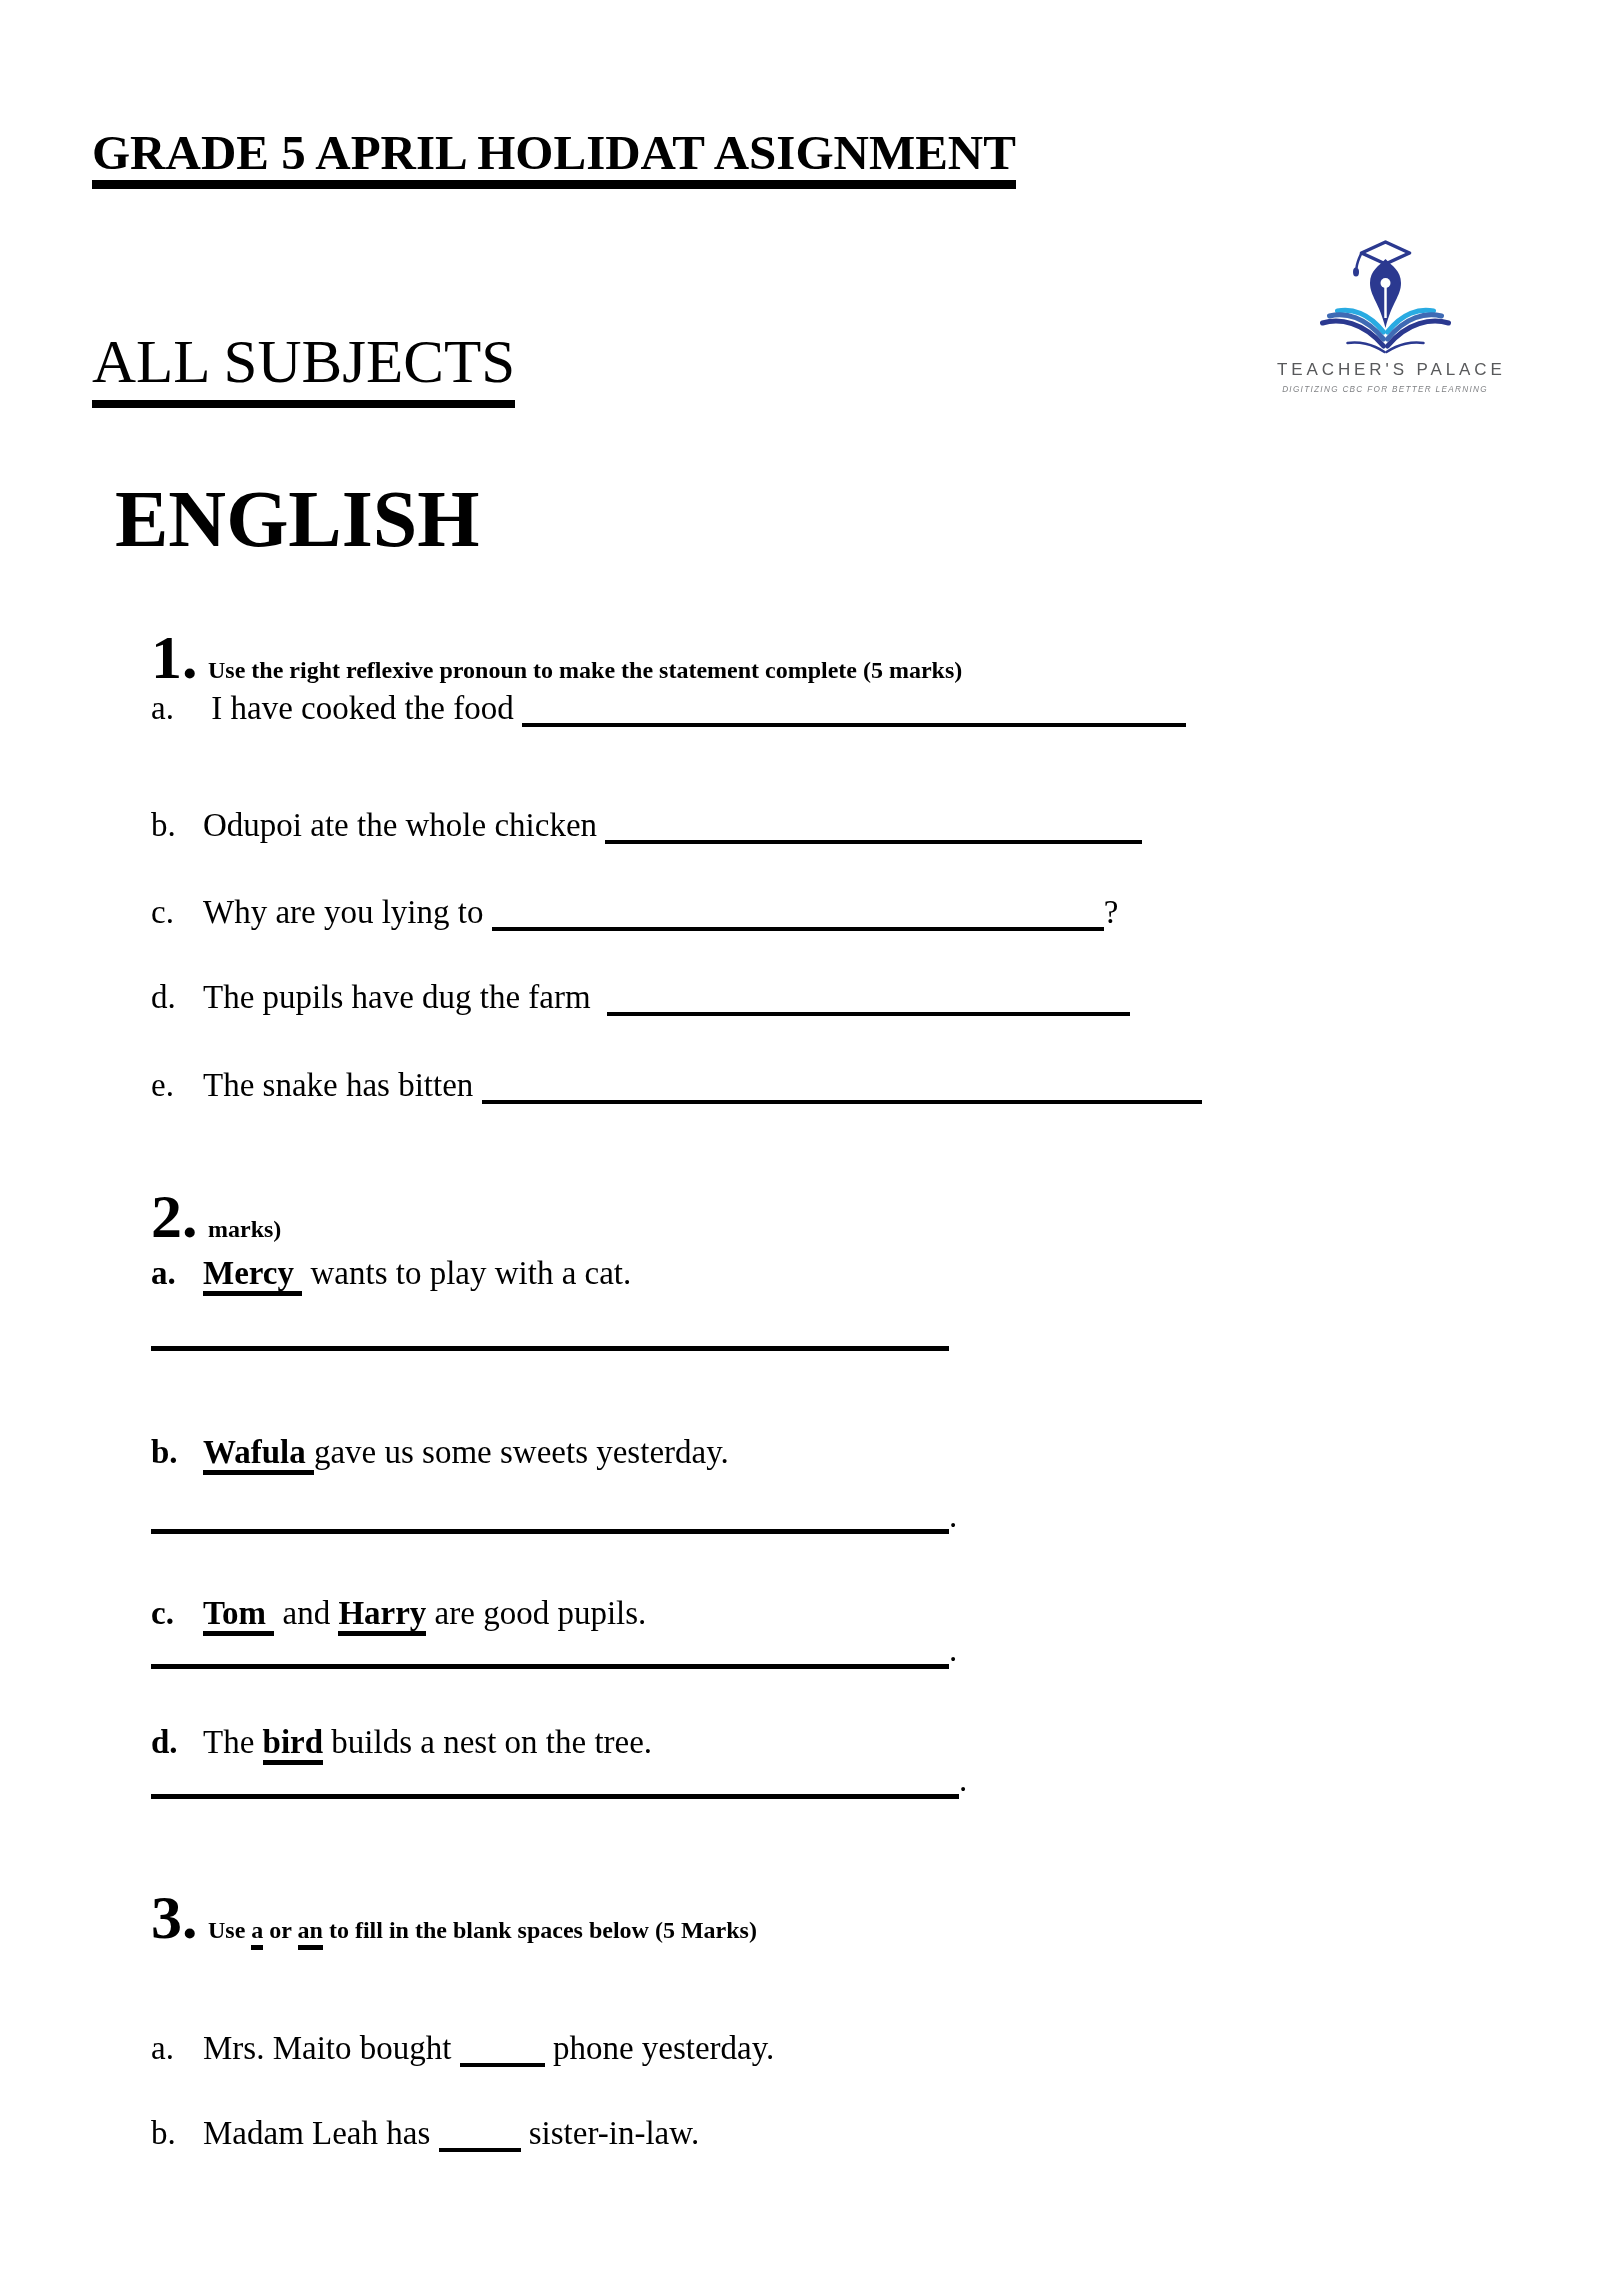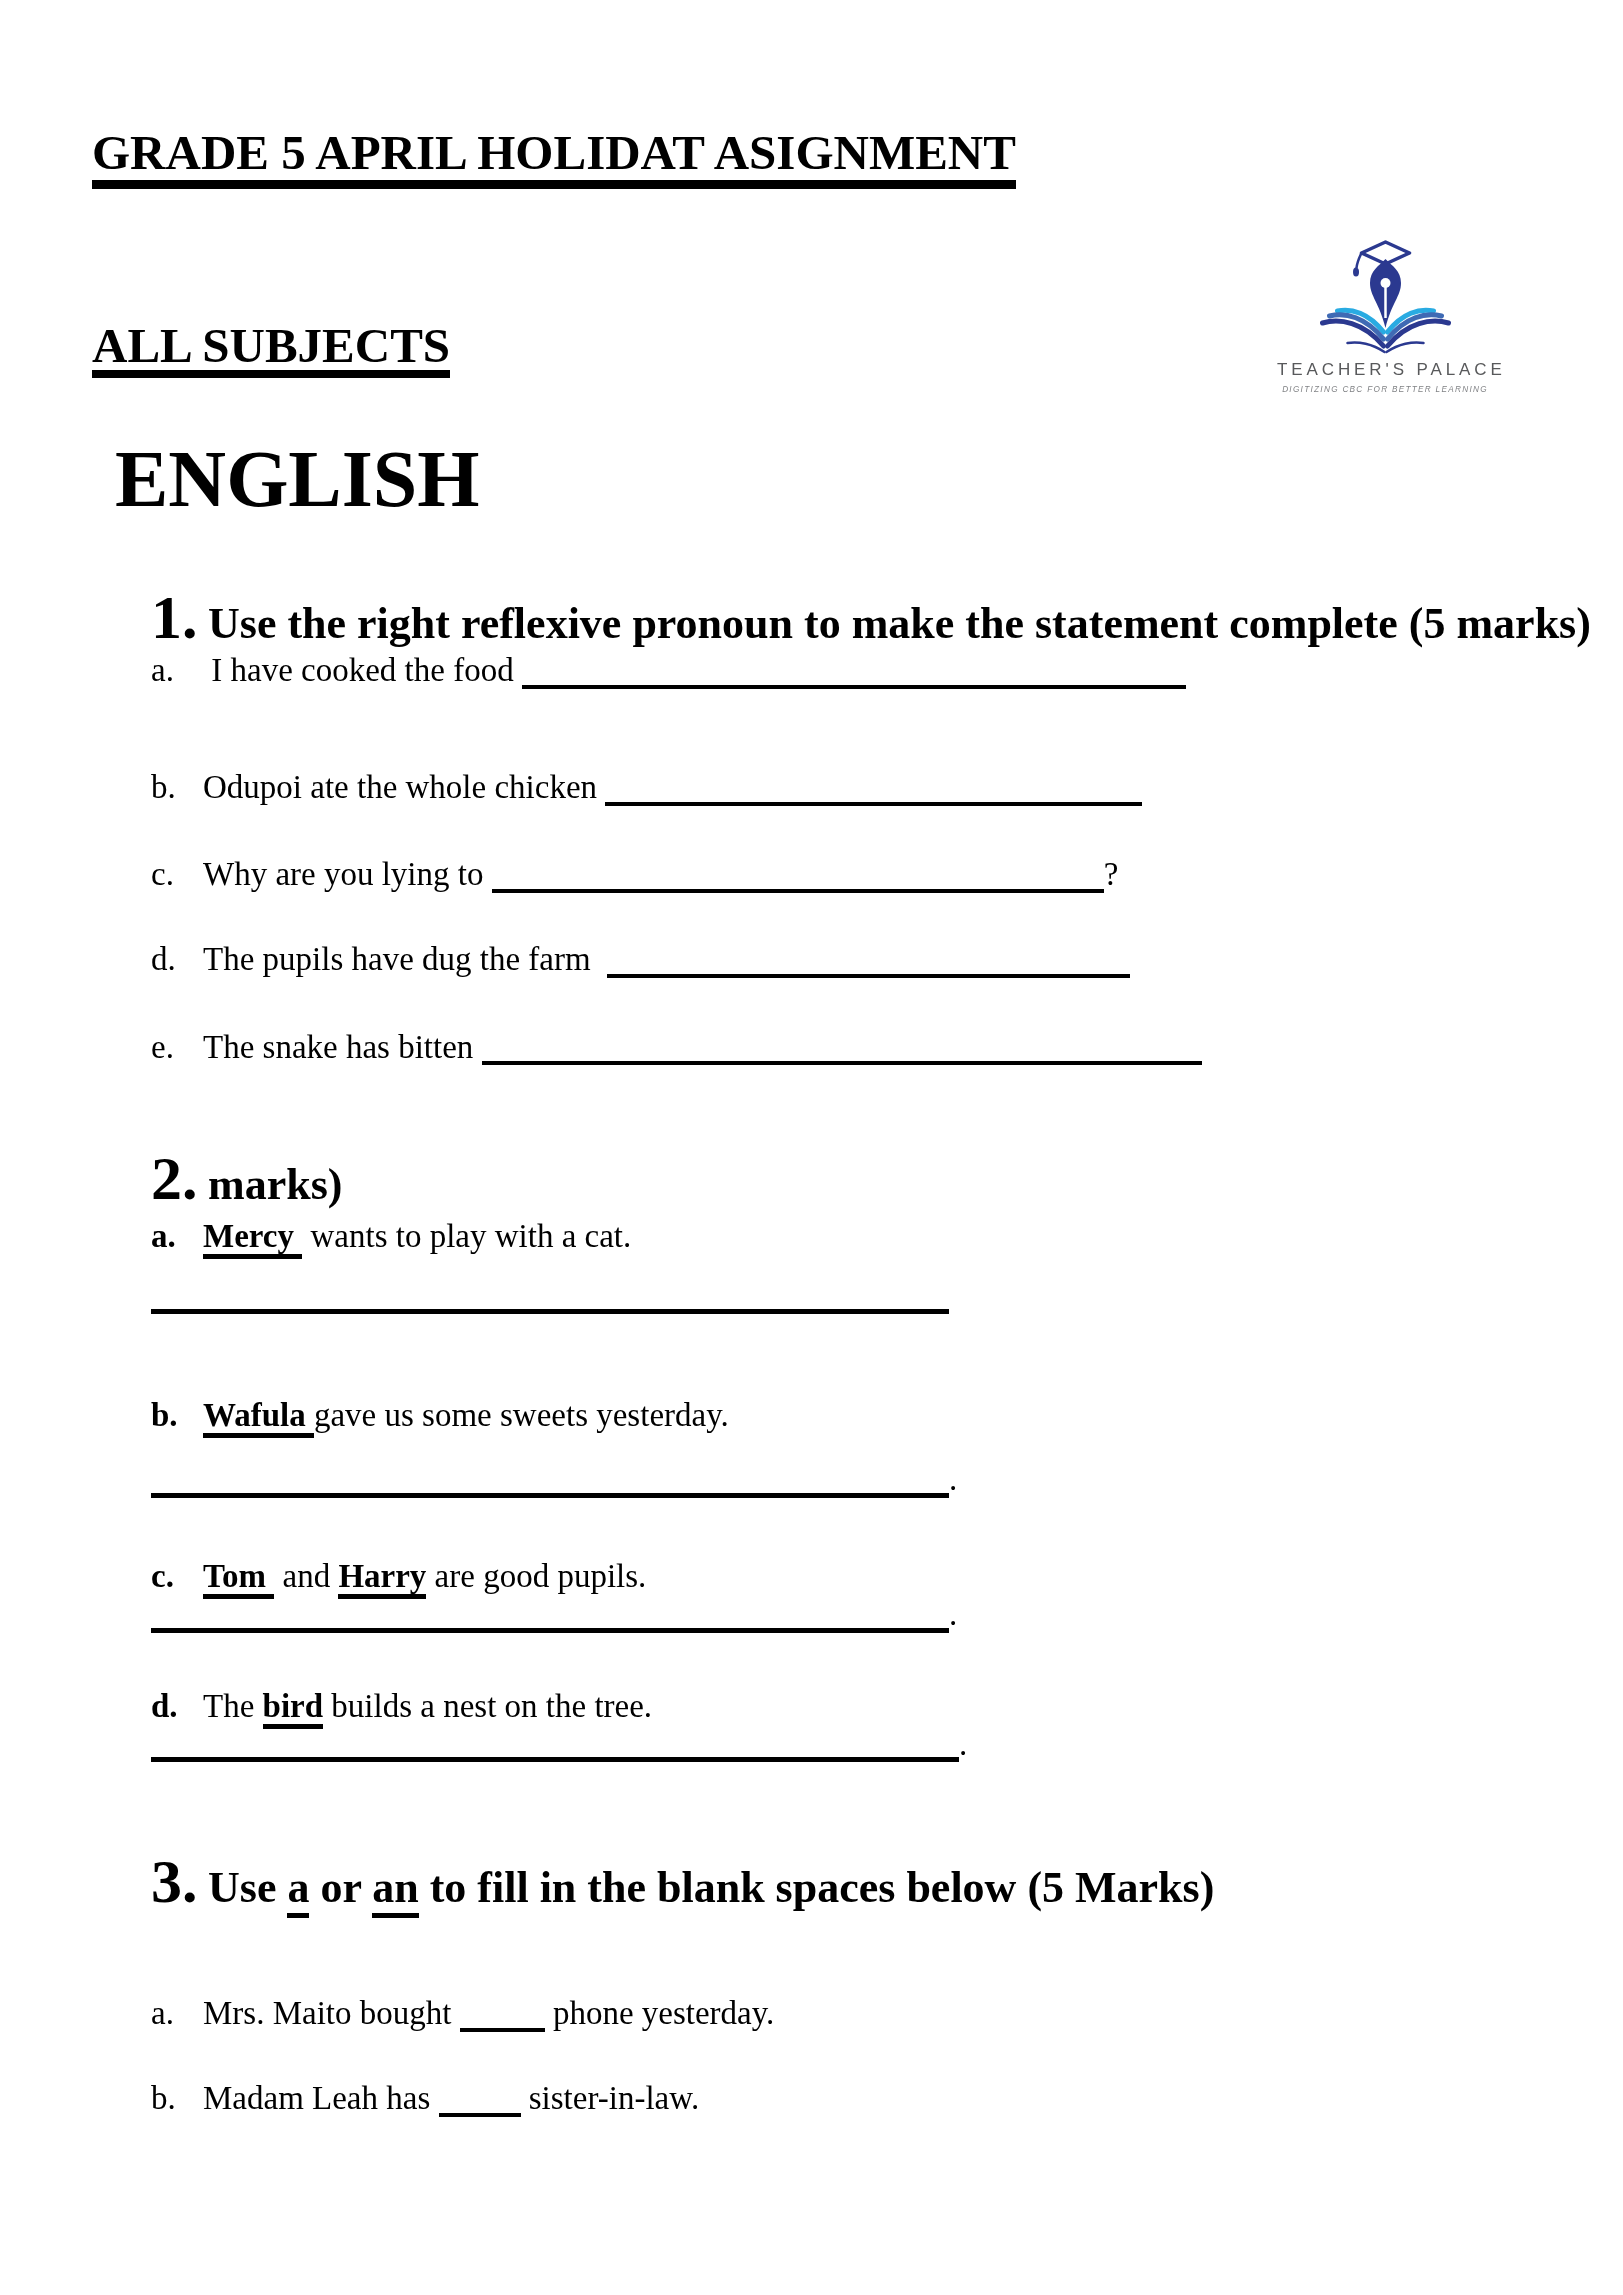--- a/index.html
+++ b/index.html
@@ -17,23 +17,23 @@
   .title {
     display:inline-block;
     font-size:49px; line-height:1; font-weight:bold;
     border-bottom:9.2px solid #000;
     padding-bottom:3.3px;
     white-space:nowrap;
   }
   .subtitle-wrap { margin-top:58px; }
   .subtitle {
     display:inline-block;
-    font-size:49px; line-height:1; font-weight:bold;
+    font-size:61px; line-height:1; font-weight:normal;
     border-bottom:8.5px solid #000;
-    padding-bottom:0;
+    padding-bottom:8px;
     white-space:nowrap;
   }
   .subject {
     margin-top:21px; margin-left:23px;
     font-size:80px; line-height:1; font-weight:bold;
     white-space:nowrap;
   }
   
   .logo {
     position:absolute; left:1277px; top:237px; width:216px;
@@ -46,21 +46,21 @@
     margin-top:2.6px; white-space:nowrap;
   }
   .logo-tagline {
     font-family:"Liberation Sans", sans-serif;
     font-size:8.2px; font-style:italic; letter-spacing:1.3px; color:#808285;
     margin-top:5.9px; white-space:nowrap;
   }
   
   .q-head { display:flex; align-items:baseline; margin-left:59px; }
   .q-num  { font-size:62px; font-weight:bold; line-height:1; padding-right:10.5px; flex:none; }
-  .q-prompt { font-size:44px; font-weight:bold; line-height:1.15; }
+  .q-prompt { font-size:24px; font-weight:bold; line-height:1.15; }
   .q-prompt .line { white-space:pre; }
   .u { border-bottom:5.2px solid #000; padding-bottom:1.3px; }
 
   .row { margin-left:59px; }
   .item { display:flex; font-size:33px; line-height:1.15; }
   .letter { width:52px; flex:none; }
   #q2 .letter { font-weight:bold; }
   .item-body { white-space:pre-wrap; }
   .noun { font-weight:bold; border-bottom:5.9px solid #000; }
 

